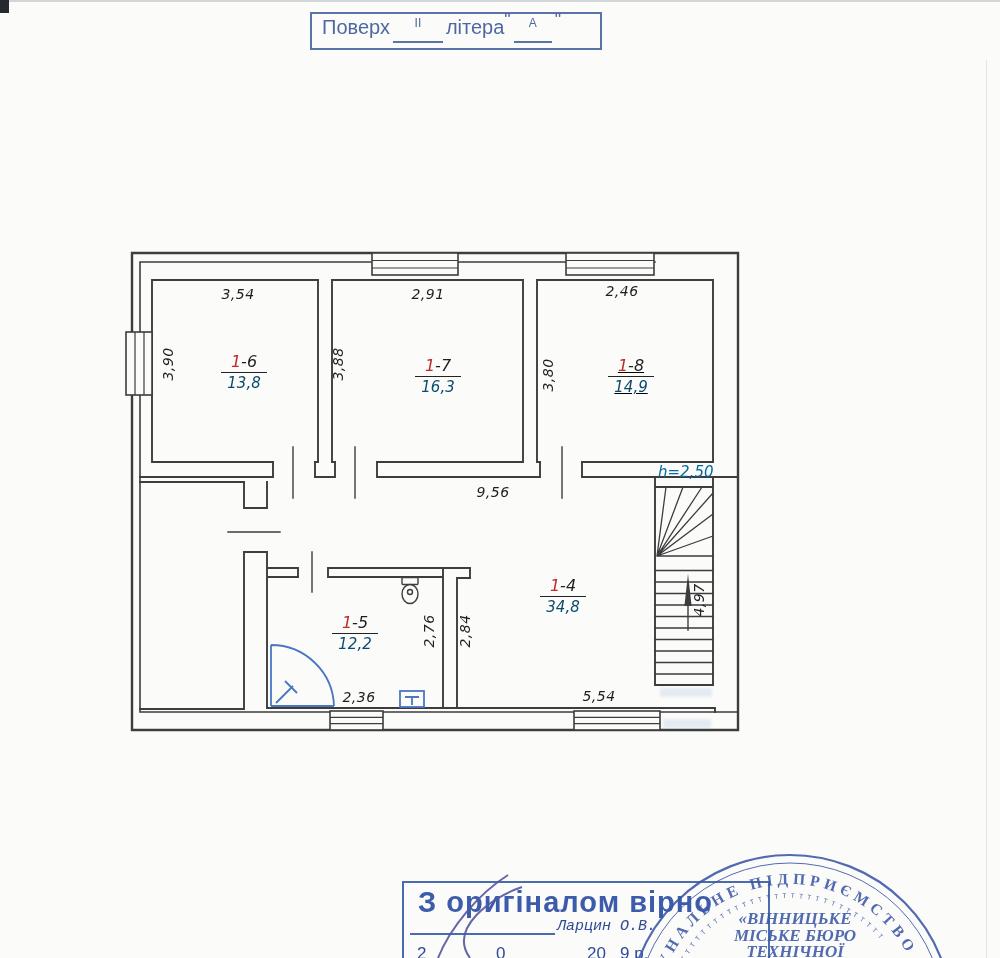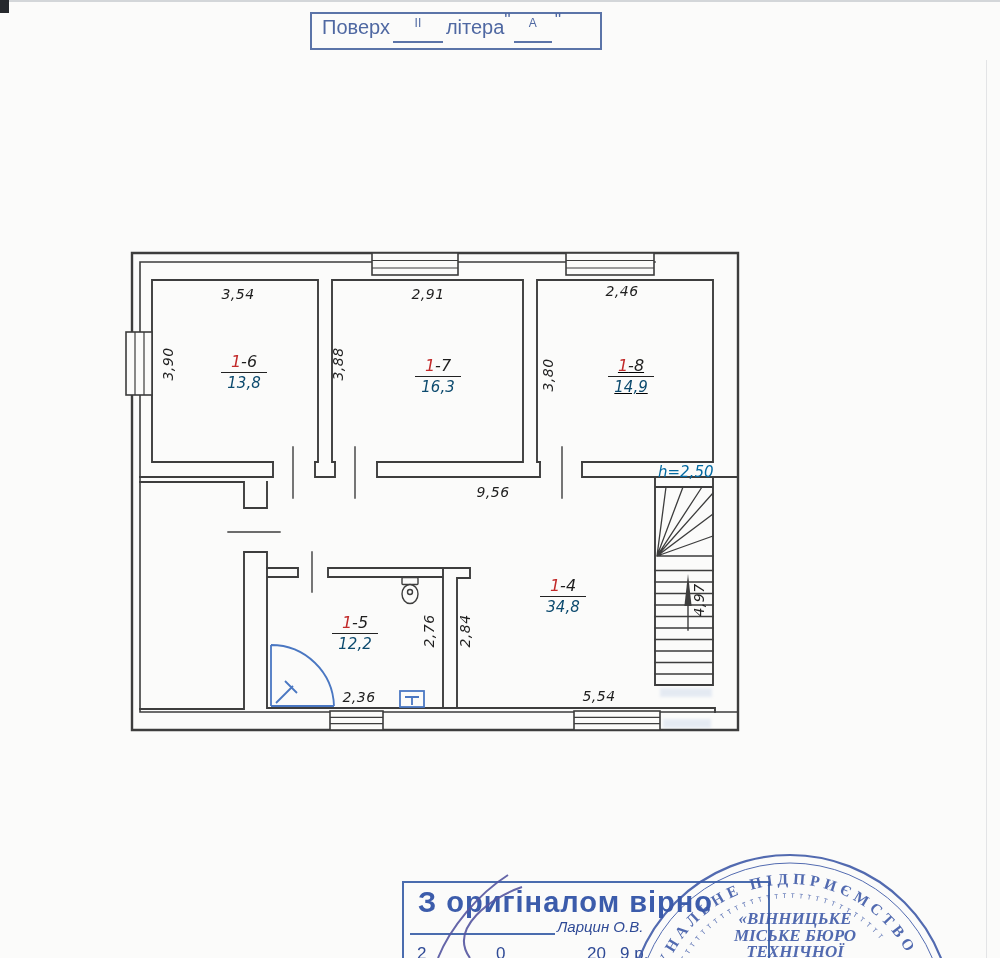--- a/index.html
+++ b/index.html
@@ -26,21 +26,21 @@
     color:#4f68a2;font-size:20px;}
   #title-block .blank{display:inline-block;border-bottom:2px solid #5b74a8;text-align:center;
     font-size:12px;line-height:14px;margin:0 3px;}
   #title-block .q{position:relative;top:-6px;font-size:18px;}
   
   #stamp-box{position:absolute;left:402px;top:881px;width:368px;height:80px;border:2px solid #4a6cae;
     z-index:3;box-sizing:border-box;}
   #certify-title{position:absolute;left:418px;top:886px;font-size:29px;font-weight:bold;
     color:#3c5cab;letter-spacing:1px;z-index:3;}
   #sig-line{position:absolute;left:410px;top:933px;width:145px;border-top:2px solid #4a6cae;z-index:3;}
-  #signer-name{position:absolute;left:557px;top:918px;font-size:15px;font-style:italic;color:#2f4a96;z-index:3;}
+  #signer-name{position:absolute;left:557px;top:918px;font-size:15px;font-style:italic;color:#2f4a96;z-index:3;font-family:Liberation Mono, monospace;}
   .datefrag{position:absolute;top:944px;font-size:17px;color:#2f4a96;z-index:3;}
   
   .smudge{position:absolute;background:#7a9ad0;opacity:.17;filter:blur(1.5px);z-index:2;}
   #edge-top{position:absolute;left:0;top:0;width:1000px;height:2px;background:#c2c6ca;opacity:.7;z-index:4;}
   #edge-corner{position:absolute;left:0;top:0;width:9px;height:13px;background:#26292d;z-index:4;}
   #edge-right{position:absolute;left:986px;top:60px;width:1px;height:898px;background:#e3e4e6;z-index:4;}
 </style>
 </head>
 <body>
 

